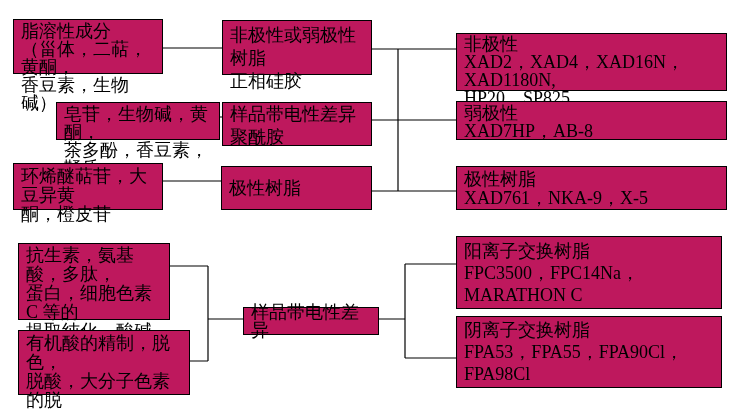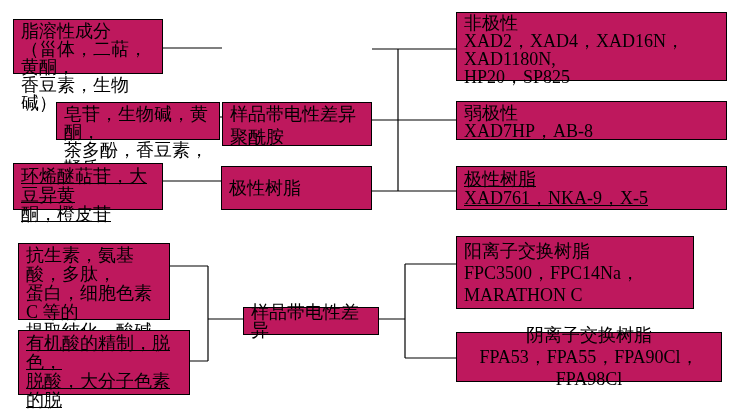--- a/index.html
+++ b/index.html
@@ -34,21 +34,21 @@
   .lh19 { line-height: 19px; }
   .lh23 { line-height: 23px; padding-top: 3px; }
   .lh22 { line-height: 22px; }
   .vcenter {
     display: flex;
     align-items: center;
     height: 100%;
     padding-top: 0;
     padding-bottom: 0;
   }
-  .pt3 { padding-top: 3px; text-decoration: underline; }
+  .pt3 { padding-top: 3px; }
 </style>
 </head>
 <body>
 
 <div class="stage">
 
   <svg class="connectors" viewBox="0 0 753 410" xmlns="http://www.w3.org/2000/svg">
 
     <line x1="163" y1="48" x2="222" y2="48"></line>
     <line x1="372" y1="49" x2="456" y2="49"></line>
@@ -91,53 +91,57 @@
 提取纯化，酸碱中和，
 金属回收</div>
   </div>
 
   <div class="box" style="left:18px; top:330px; width:172px; height:65px;">
     <div class="box-text lh19 pt3">有机酸的精制，脱色，
 脱酸，大分子色素的脱
 除，肝素提取</div>
   </div>
 
+  <div class="box" style="left:222px; top:20px; width:150px; height:55px;">
+    <div class="box-text lh23">非极性或弱极性树脂
+正相硅胶</div>
+  </div>
 
   <div class="box" style="left:222px; top:102px; width:150px; height:44px;">
     <div class="box-text lh23" style="padding-top:0;">样品带电性差异
 聚酰胺</div>
   </div>
 
   <div class="box" style="left:221px; top:166px; width:151px; height:44px;">
     <div class="box-text vcenter">极性树脂</div>
   </div>
 
   <div class="box" style="left:243px; top:307px; width:136px; height:28px;">
     <div class="box-text vcenter">样品带电性差异</div>
   </div>
 
-  <div class="box" style="left:456px; top:12px; width:271px; height:69px;">
+  <div class="box" style="left:456px; top:33px; width:271px; height:58px;">
     <div class="box-text" style="line-height:18px; padding-top:1px;">非极性
 XAD2，XAD4，XAD16N，XAD1180N,
 HP20，SP825</div>
   </div>
 
   <div class="box" style="left:456px; top:101px; width:271px; height:39px;">
     <div class="box-text">弱极性
 XAD7HP，AB-8</div>
   </div>
 
   <div class="box" style="left:456px; top:166px; width:271px; height:44px;">
     <div class="box-text pt3" style="line-height:19px;">极性树脂
 XAD761，NKA-9，X-5</div>
   </div>
 
-  <div class="box" style="left:456px; top:236px; width:238px; height:73px;">
+  <div class="box" style="left:456px; top:236px; width:266px; height:73px;">
     <div class="box-text lh22 vcenter">阳离子交换树脂
 FPC3500，FPC14Na，MARATHON C</div>
   </div>
 
-  <div class="box" style="left:456px; top:332px; width:266px; height:50px;text-align:center;">
+  <div class="box" style="left:456px; top:316px; width:266px; height:72px;">
     <div class="box-text lh22 vcenter">阴离子交换树脂
 FPA53，FPA55，FPA90Cl，FPA98Cl</div>
   </div>
 
 </div>
 
 </body></html>

